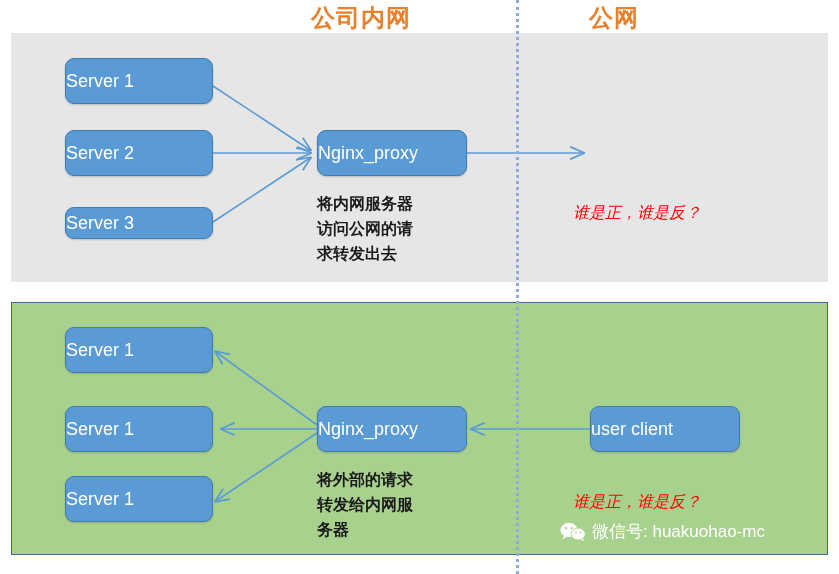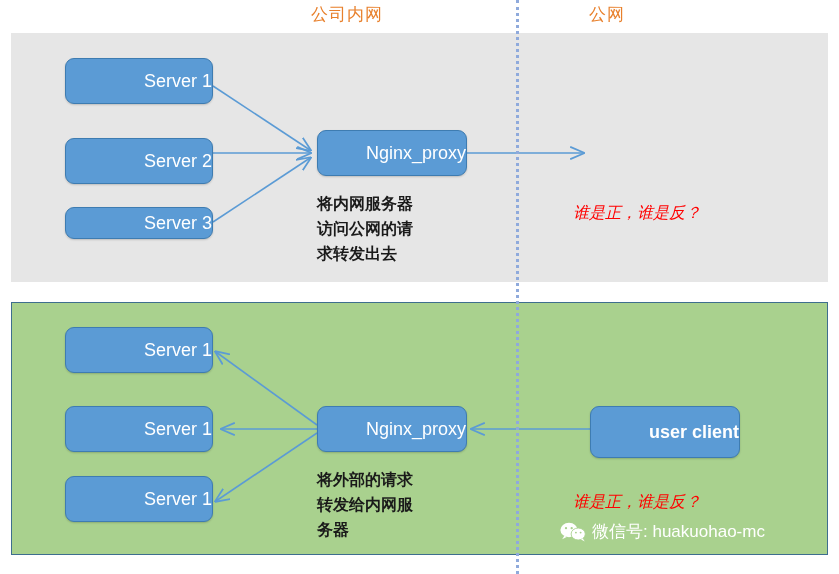--- a/index.html
+++ b/index.html
@@ -14,22 +14,22 @@
     position: relative;
     width: 839px;
     height: 574px;
     background: #ffffff;
     overflow: hidden;
   }
 
   
   .zone-label {
     position: absolute;
-    font-size: 17px;
-    font-weight: normal;
+    font-size: 24px;
+    font-weight: bold;
     color: #E8802C;
     letter-spacing: 1px;
     white-space: nowrap;
     line-height: 1;
   }
   #label-intranet { left: 311px; top: 6px; }
   #label-public   { left: 589px; top: 6px; }
 
   
   .panel {
@@ -63,40 +63,40 @@
   .node {
     position: absolute;
     box-sizing: border-box;
     background: #5B9BD5;
     border: 1px solid #3E7CB1;
     border-radius: 9px;
     color: #ffffff;
     font-size: 18px;
     display: flex;
     align-items: center;
-    justify-content: flex-end;
+    justify-content: flex-start;
     text-align: center;
     white-space: nowrap;
     box-shadow: 0 1px 2px rgba(0,0,0,0.18);
   }
   .node-cn { font-size: 19px; }
 
   
   #n-t-srv1 { left: 65px;  top: 58px;  width: 148px; height: 46px; }
-  #n-t-srv2 { left: 65px;  top: 130px; width: 148px; height: 46px; margin-top: 8px; }
+  #n-t-srv2 { left: 65px;  top: 130px; width: 148px; height: 46px; }
   #n-t-srv3 { left: 65px;  top: 207px; width: 148px; height: 32px; }
   #n-t-nginx{ left: 317px; top: 130px; width: 150px; height: 46px; }
   #n-t-aliyun{left: 590px; top: 130px; width: 150px; height: 46px; }
 
   
   #n-b-srv1 { left: 65px;  top: 327px; width: 148px; height: 46px; }
   #n-b-srv2 { left: 65px;  top: 406px; width: 148px; height: 46px; }
   #n-b-srv3 { left: 65px;  top: 476px; width: 148px; height: 46px; }
   #n-b-nginx{ left: 317px; top: 406px; width: 150px; height: 46px; }
-  #n-b-user { left: 590px; top: 406px; width: 150px; height: 52px; font-weight: bold; }
+  #n-b-user { left: 590px; top: 406px; width: 150px; height: 46px; }
 
   
   .caption {
     position: absolute;
     font-size: 16px;
     color: #1a1a1a;
     line-height: 1.55;
     white-space: pre-line;
     font-weight: bold;
   }

